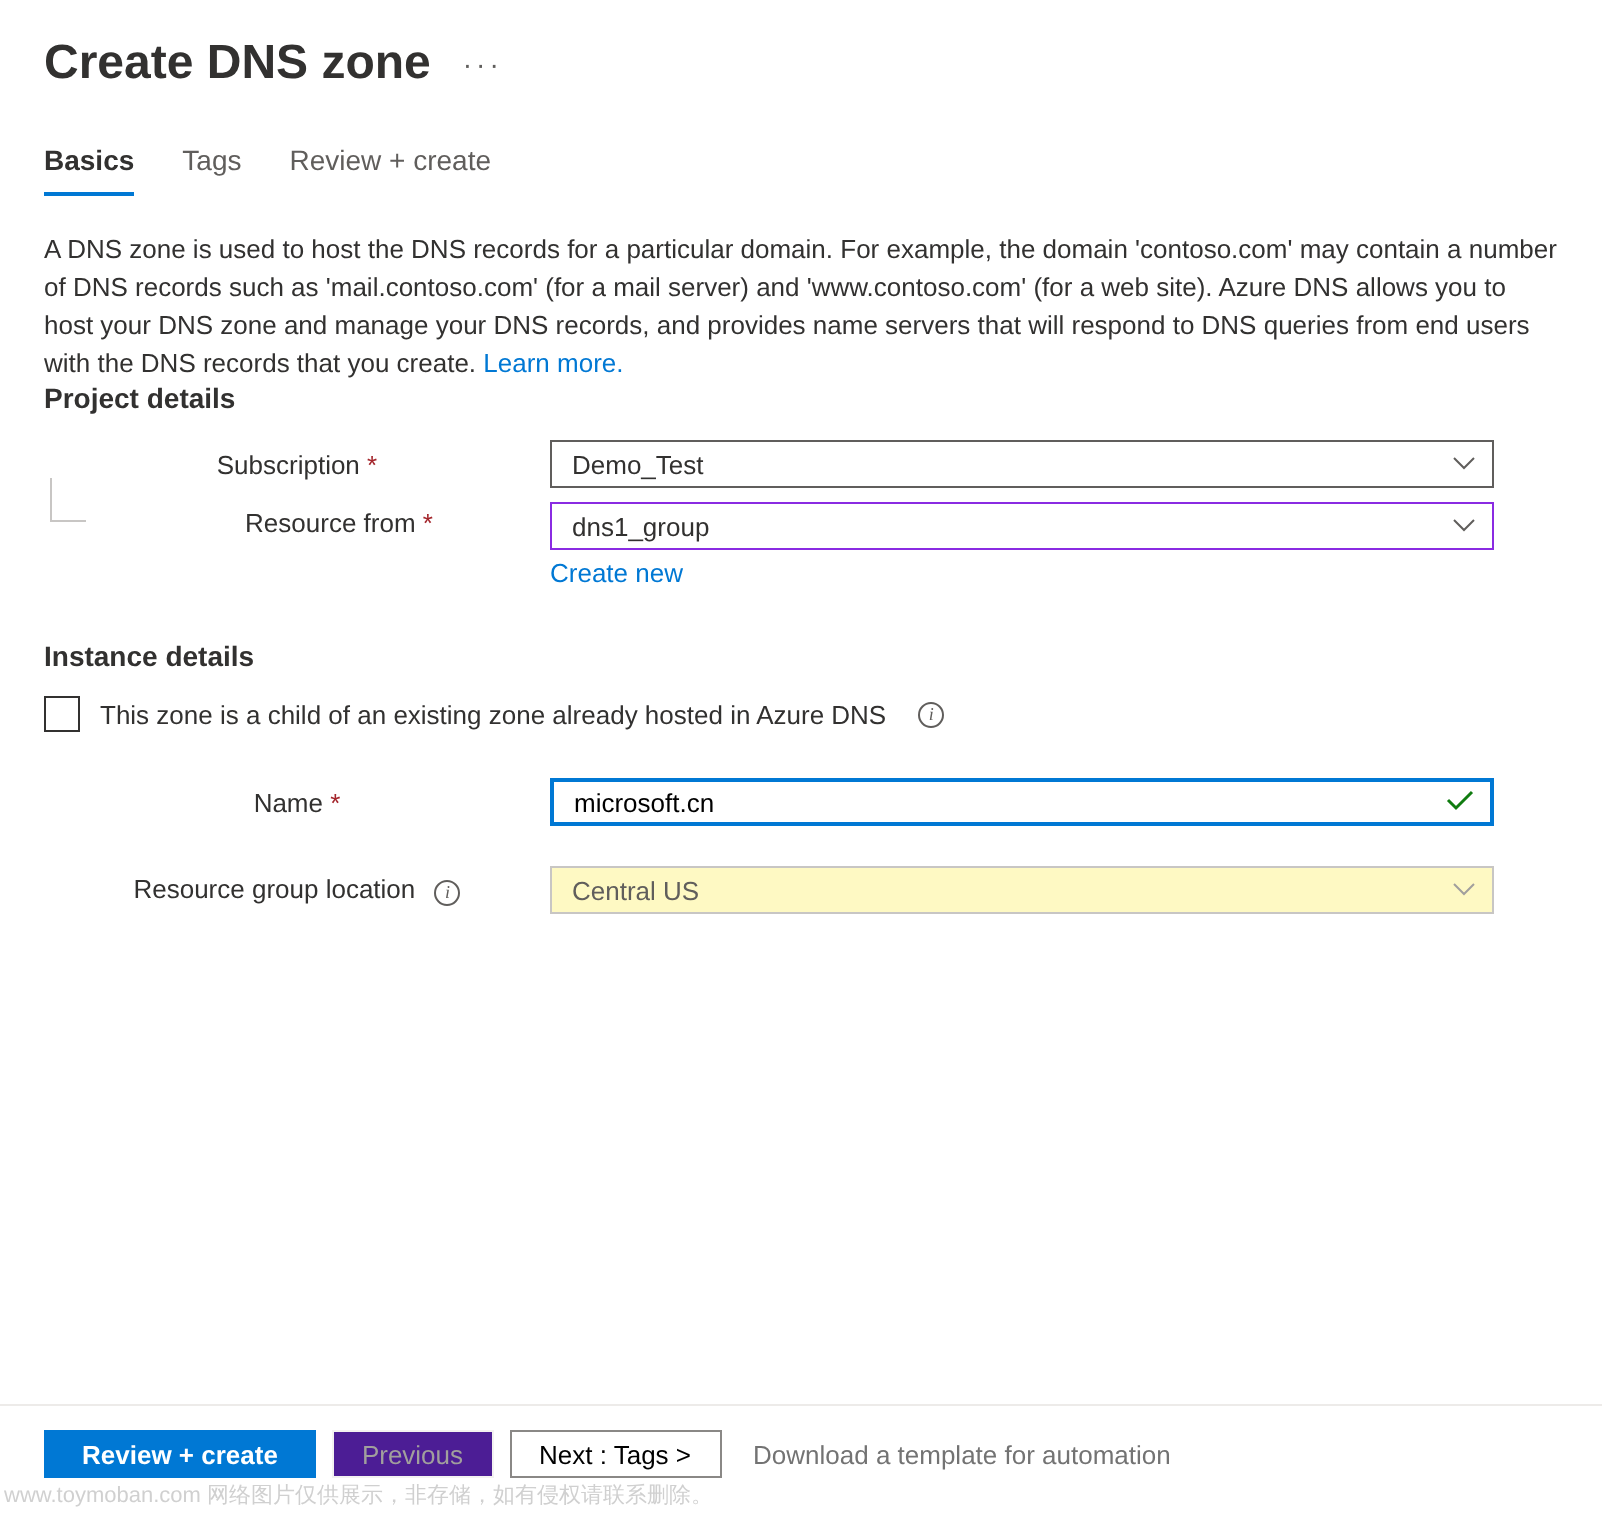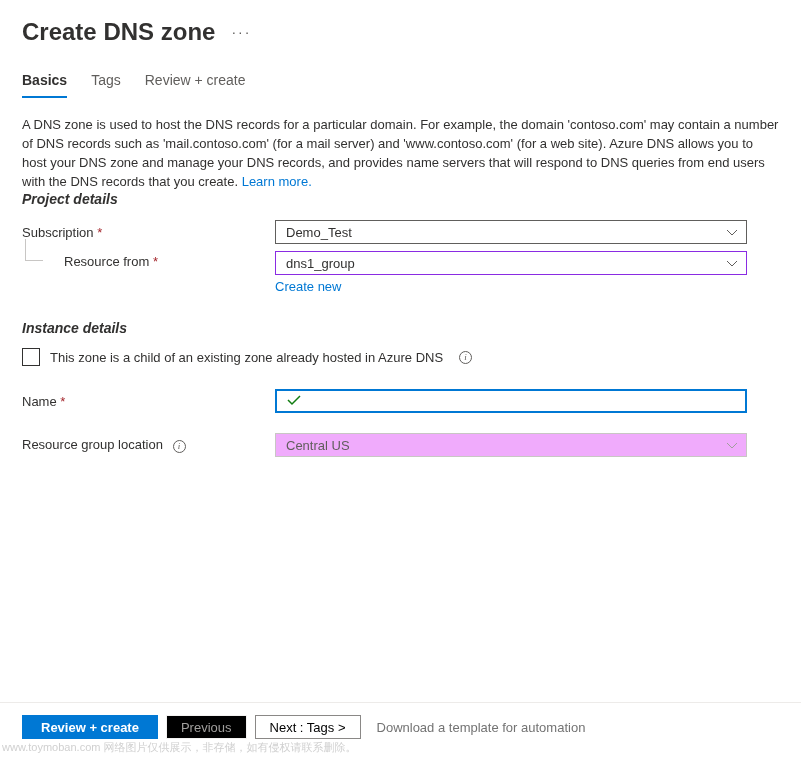--- a/index.html
+++ b/index.html
@@ -56,54 +56,54 @@
       color: #323130;
     }
     .link {
       color: #0078d4;
       cursor: pointer;
     }
     .section-title {
       font-size: 14px;
       font-weight: 600;
       margin-bottom: 12px;
-      font-style: italic;
     }
     .form-row {
       display: flex;
       align-items: center;
       margin-bottom: 6px;
       min-height: 26px;
     }
     .form-label {
       width: 253px;
       font-size: 13px;
       color: #323130;
       flex-shrink: 0;
+      text-align: center;
     }
     .required { color: #a4262c; }
     .form-control-col {
       flex: 1;
     }
     .dropdown {
       display: flex;
       align-items: center;
       justify-content: space-between;
       height: 24px;
       border: 1px solid #605e5c;
       padding: 0 8px 0 10px;
       background: #fff;
       font-size: 13px;
       cursor: pointer;
       width: 100%;
       max-width: 472px;
     }
     .dropdown.purple-border { border-color: #8a2be2; }
     .dropdown.disabled {
-      background: #f0abfc;
+      background: #fef9c3;
       border-color: #c8c6c4;
       color: #605e5c;
       cursor: default;
       align-items: center;
     }
     .chevron {
       font-size: 11px;
       color: #605e5c;
     }
     .input-field {
@@ -201,21 +201,21 @@
       font-family: inherit;
     }
     .btn-primary {
       background: #0078d4;
       border-color: #0078d4;
       color: #fff;
       font-weight: 600;
       padding: 0 18px;
     }
     .btn-disabled {
-      background: #000000;
+      background: #4c1d95;
       border-color: #f3f2f1;
       color: #a19f9d;
       cursor: default;
     }
     .footer-link {
       color: #737373;
       font-size: 13px;
       cursor: pointer;
       margin-left: 8px;
     }
@@ -294,20 +294,21 @@
     <span>This zone is a child of an existing zone already hosted in Azure DNS</span>
     <span class="info-icon">i</span>
   </div>
 
   <div class="form-row">
     <div class="form-label">
       <span>Name</span> <span class="required">*</span>
     </div>
     <div class="form-control-col">
       <div class="input-field">
+        <input type="text" value="microsoft.cn" style="">
         <span class="check-icon">
           <svg width="14" height="11" viewBox="0 0 14 11">
               <path d="M1 5 L5 9 L13 1" stroke="#107c10" stroke-width="1.5" fill="none"></path>
             </svg>
         </span>
       </div>
     </div>
   </div>
 
   <div style="height:12px"></div>

